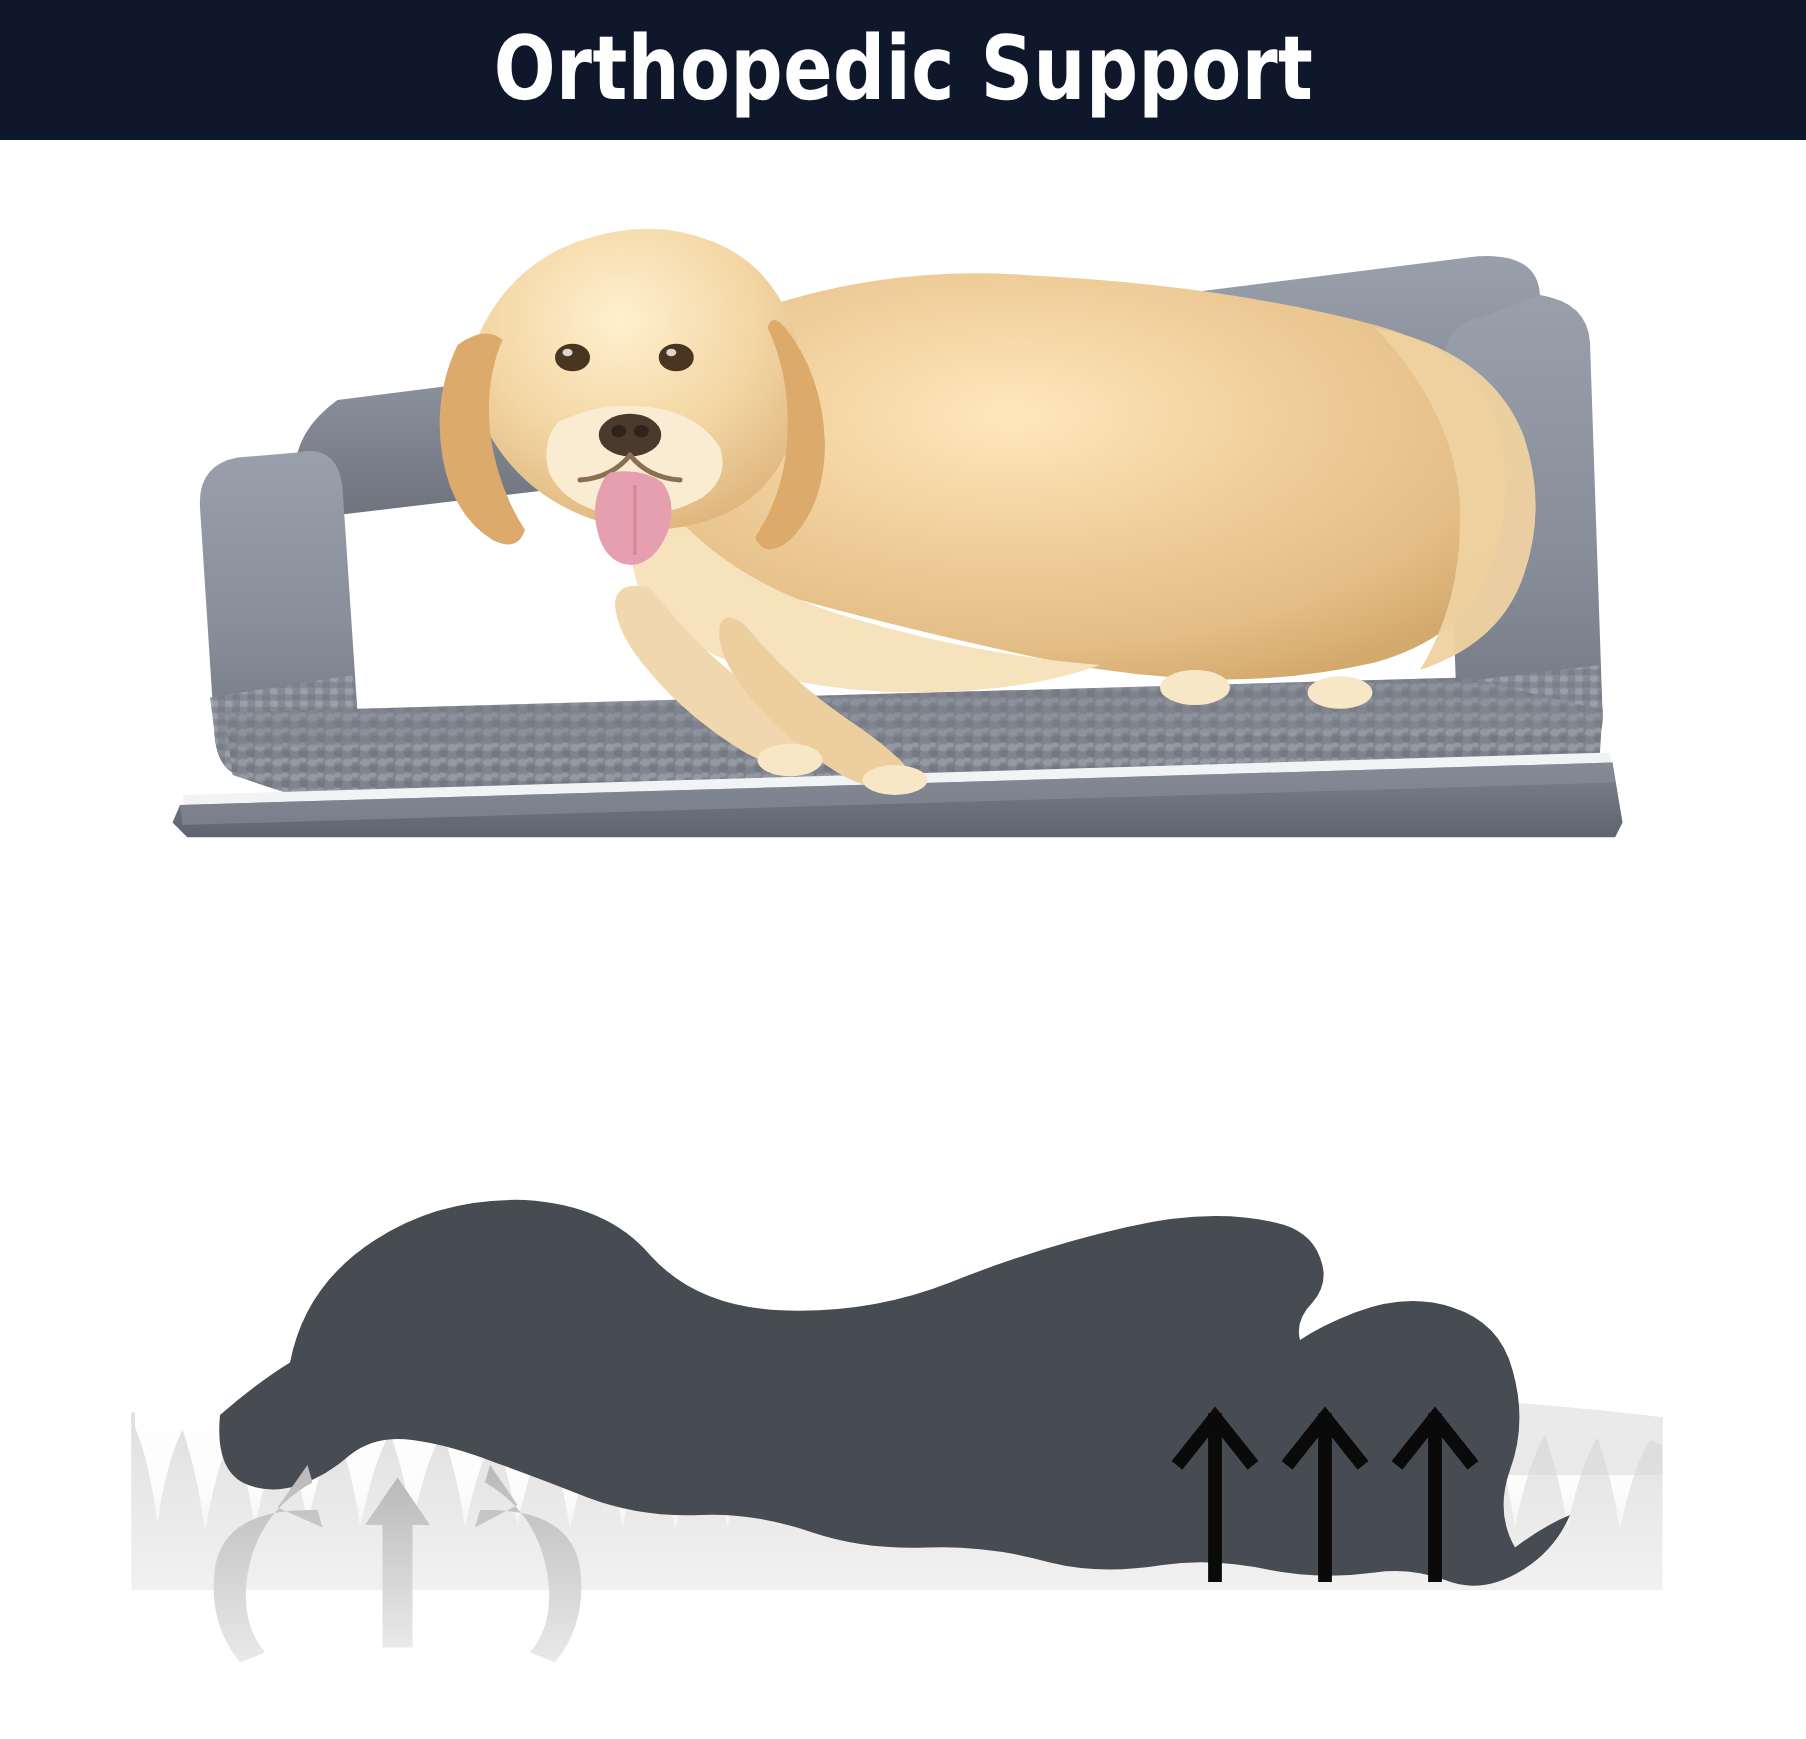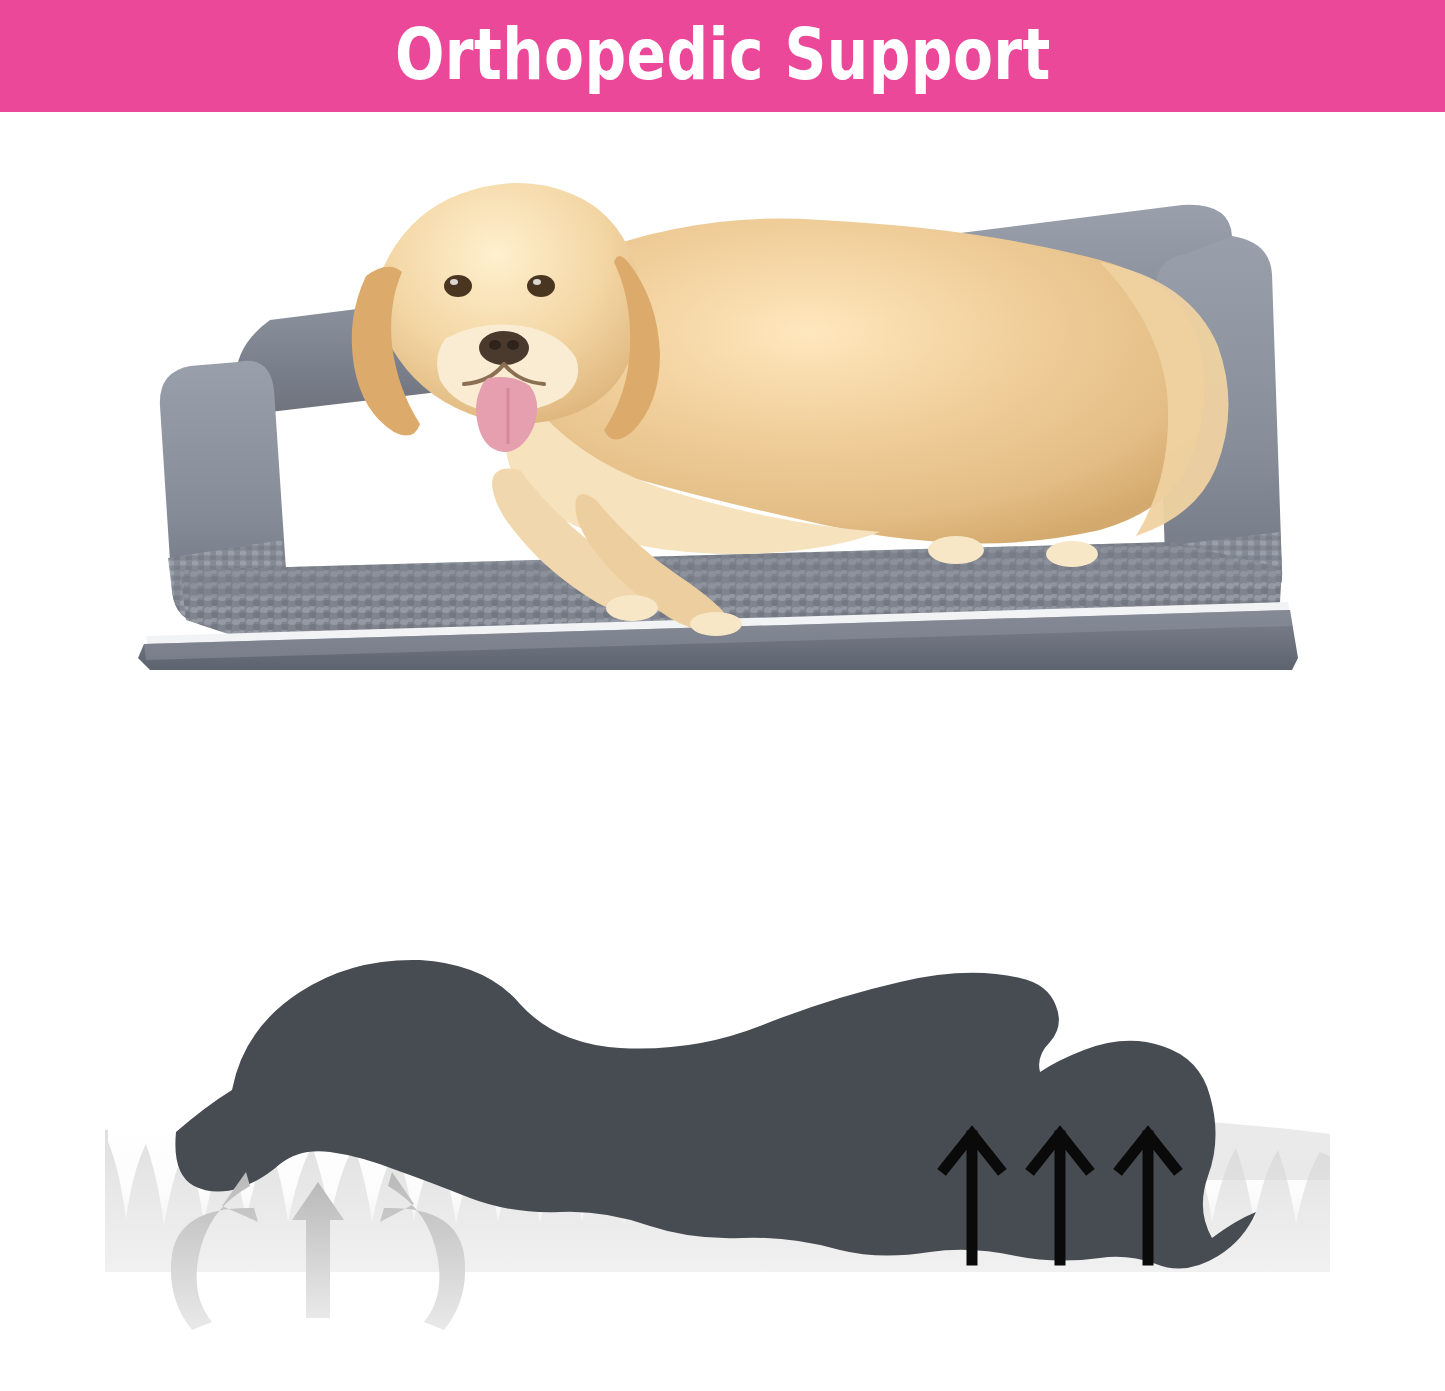--- a/index.html
+++ b/index.html
@@ -5,21 +5,21 @@
   html,body{margin:0;padding:0;background:#fff;}
   body{
     width:1445px;height:1391px;position:relative;overflow:hidden;
     font-family:"Liberation Sans",sans-serif;
     -webkit-font-smoothing:antialiased;
   }
 
   
   .header-banner{
     position:absolute;left:0;top:0;width:1445px;height:112px;
-    background:#ec4899;
+    background:#0f172a;
     display:flex;align-items:center;justify-content:center;
   }
   .header-title{
     color:#ffffff;
     font-family:"DejaVu Sans",sans-serif;
     font-weight:bold;
     font-size:71px;
     letter-spacing:0.5px;
     transform:scaleX(0.82);
     transform-origin:center center;

